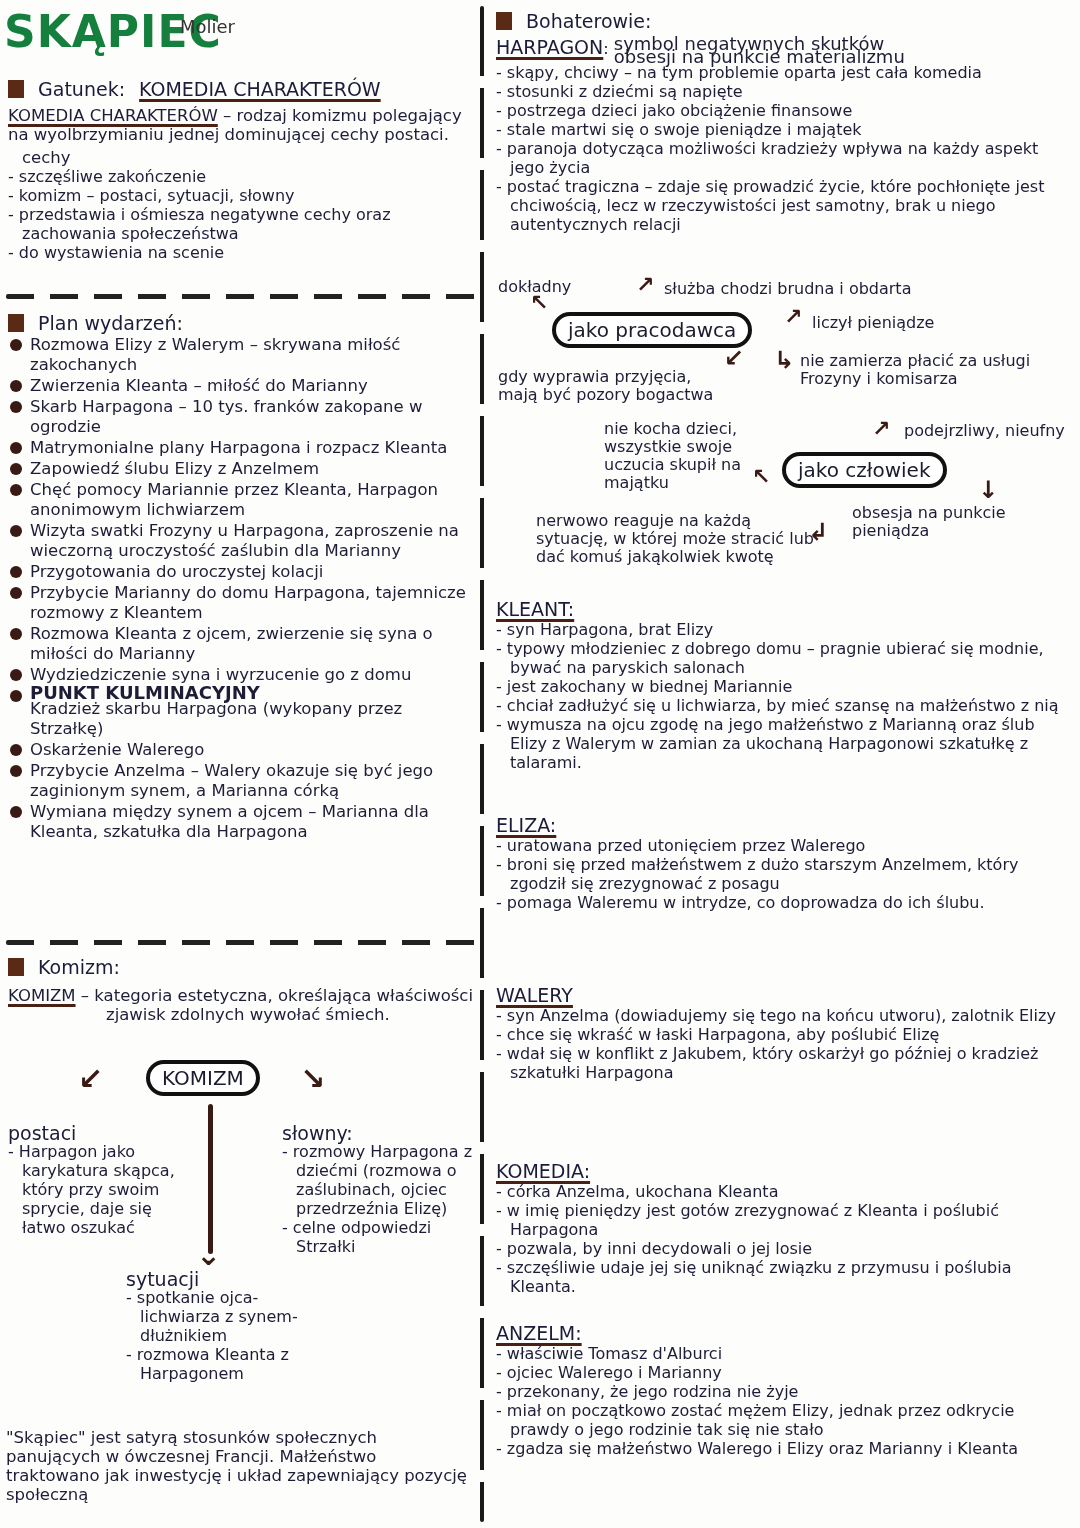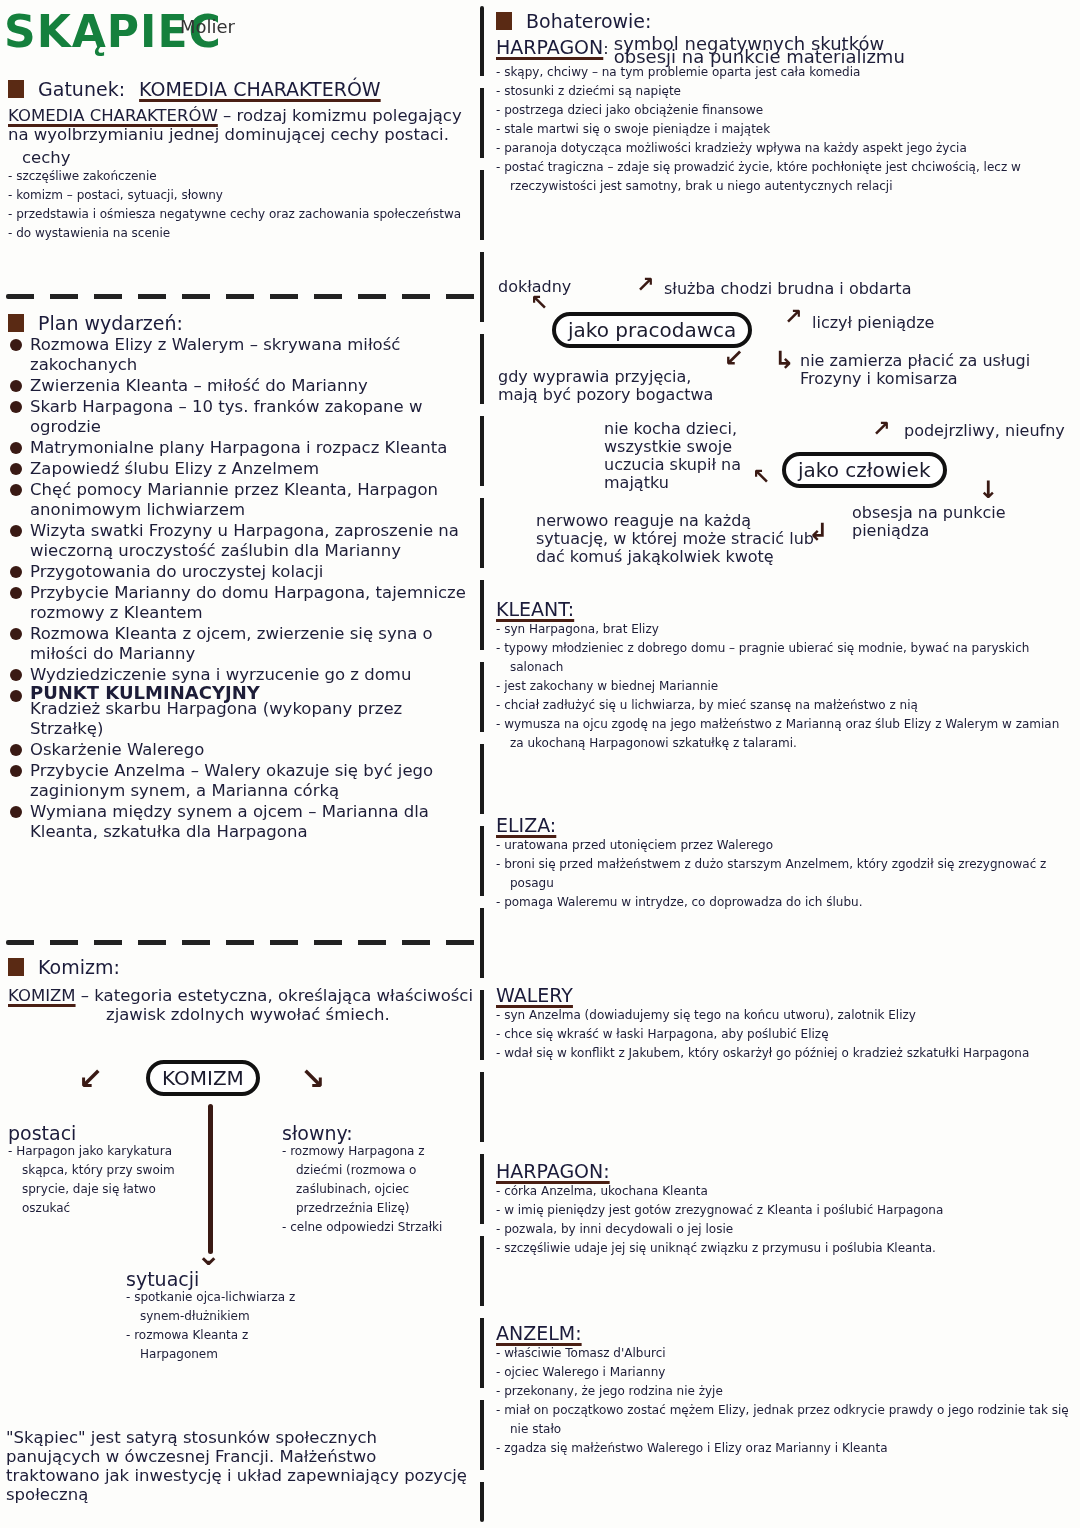--- a/index.html
+++ b/index.html
@@ -12,21 +12,21 @@
     background: repeating-linear-gradient(to right, #222 0 28px, transparent 28px 44px); border-radius: 2px; }
   .title { position: absolute; left: 4px; top: 6px; font-size: 44px; font-weight: bold; color: #15803d; letter-spacing: 1px; }
   .author { position: absolute; left: 180px; top: 16px; font-size: 18px; color: #333; }
   .abs { position: absolute; }
   .sq { display: inline-block; width: 16px; height: 18px; background: #5a2a14; vertical-align: -2px; margin-right: 8px; }
   .h { font-size: 19px; color: #1b1b3a; }
   .ul { text-decoration: underline; text-decoration-color: #4a1f14; text-decoration-thickness: 3px; text-underline-offset: 3px; }
   .txt { font-size: 16.5px; line-height: 19px; color: #1d1d38; }
   .small { font-size: 18px; line-height: 13px; color: #1d1d38; }
   ul.dash { list-style: none; }
-  ul.dash li { font-size: 12px; line-height: 19px; padding-left: 14px; text-indent: -14px; color: #1d1d38; }
+  ul.dash li { font-size: 16px; line-height: 19px; padding-left: 14px; text-indent: -14px; color: #1d1d38; }
   ul.dash li::before { content: "- "; }
   ul.dots { list-style: none; }
   ul.dots li { font-size: 16.5px; line-height: 20px; padding-left: 22px; position: relative; color: #1d1d38; margin-bottom: 1px; }
   ul.dots li::before { content: ""; position: absolute; left: 2px; top: 4px; width: 12px; height: 12px; border-radius: 50%; background: #3a1a14; }
   .oval { position: absolute; border: 4px solid #111; border-radius: 22px; padding: 2px 12px; font-size: 20px; background: #fff; }
   .mm { position: absolute; font-size: 16px; line-height: 18px; color: #1d1d38; }
   .arrow { position: absolute; color: #3a1a14; font-size: 30px; font-weight: bold; line-height: 1; }
   .vline { position: absolute; width: 5px; background: #3a1a14; border-radius: 3px; }
 </style>
 </head>
@@ -193,21 +193,21 @@
   <div class="abs" style="left:496px; top:984px; width:580px;">
     <div class="h ul">WALERY</div>
     <ul class="dash">
       <li>syn Anzelma (dowiadujemy się tego na końcu utworu), zalotnik Elizy</li>
       <li>chce się wkraść w łaski Harpagona, aby poślubić Elizę</li>
       <li>wdał się w konflikt z Jakubem, który oskarżył go później o kradzież szkatułki Harpagona</li>
     </ul>
   </div>
 
   <div class="abs" style="left:496px; top:1160px; width:580px;">
-    <div class="h ul">HARPAGON:</div>
+    <div class="h ul">KOMEDIA:</div>
     <ul class="dash">
       <li>córka Anzelma, ukochana Kleanta</li>
       <li>w imię pieniędzy jest gotów zrezygnować z Kleanta i poślubić Harpagona</li>
       <li>pozwala, by inni decydowali o jej losie</li>
       <li>szczęśliwie udaje jej się uniknąć związku z przymusu i poślubia Kleanta.</li>
     </ul>
   </div>
 
   <div class="abs" style="left:496px; top:1322px; width:580px;">
     <div class="h ul">ANZELM:</div>

